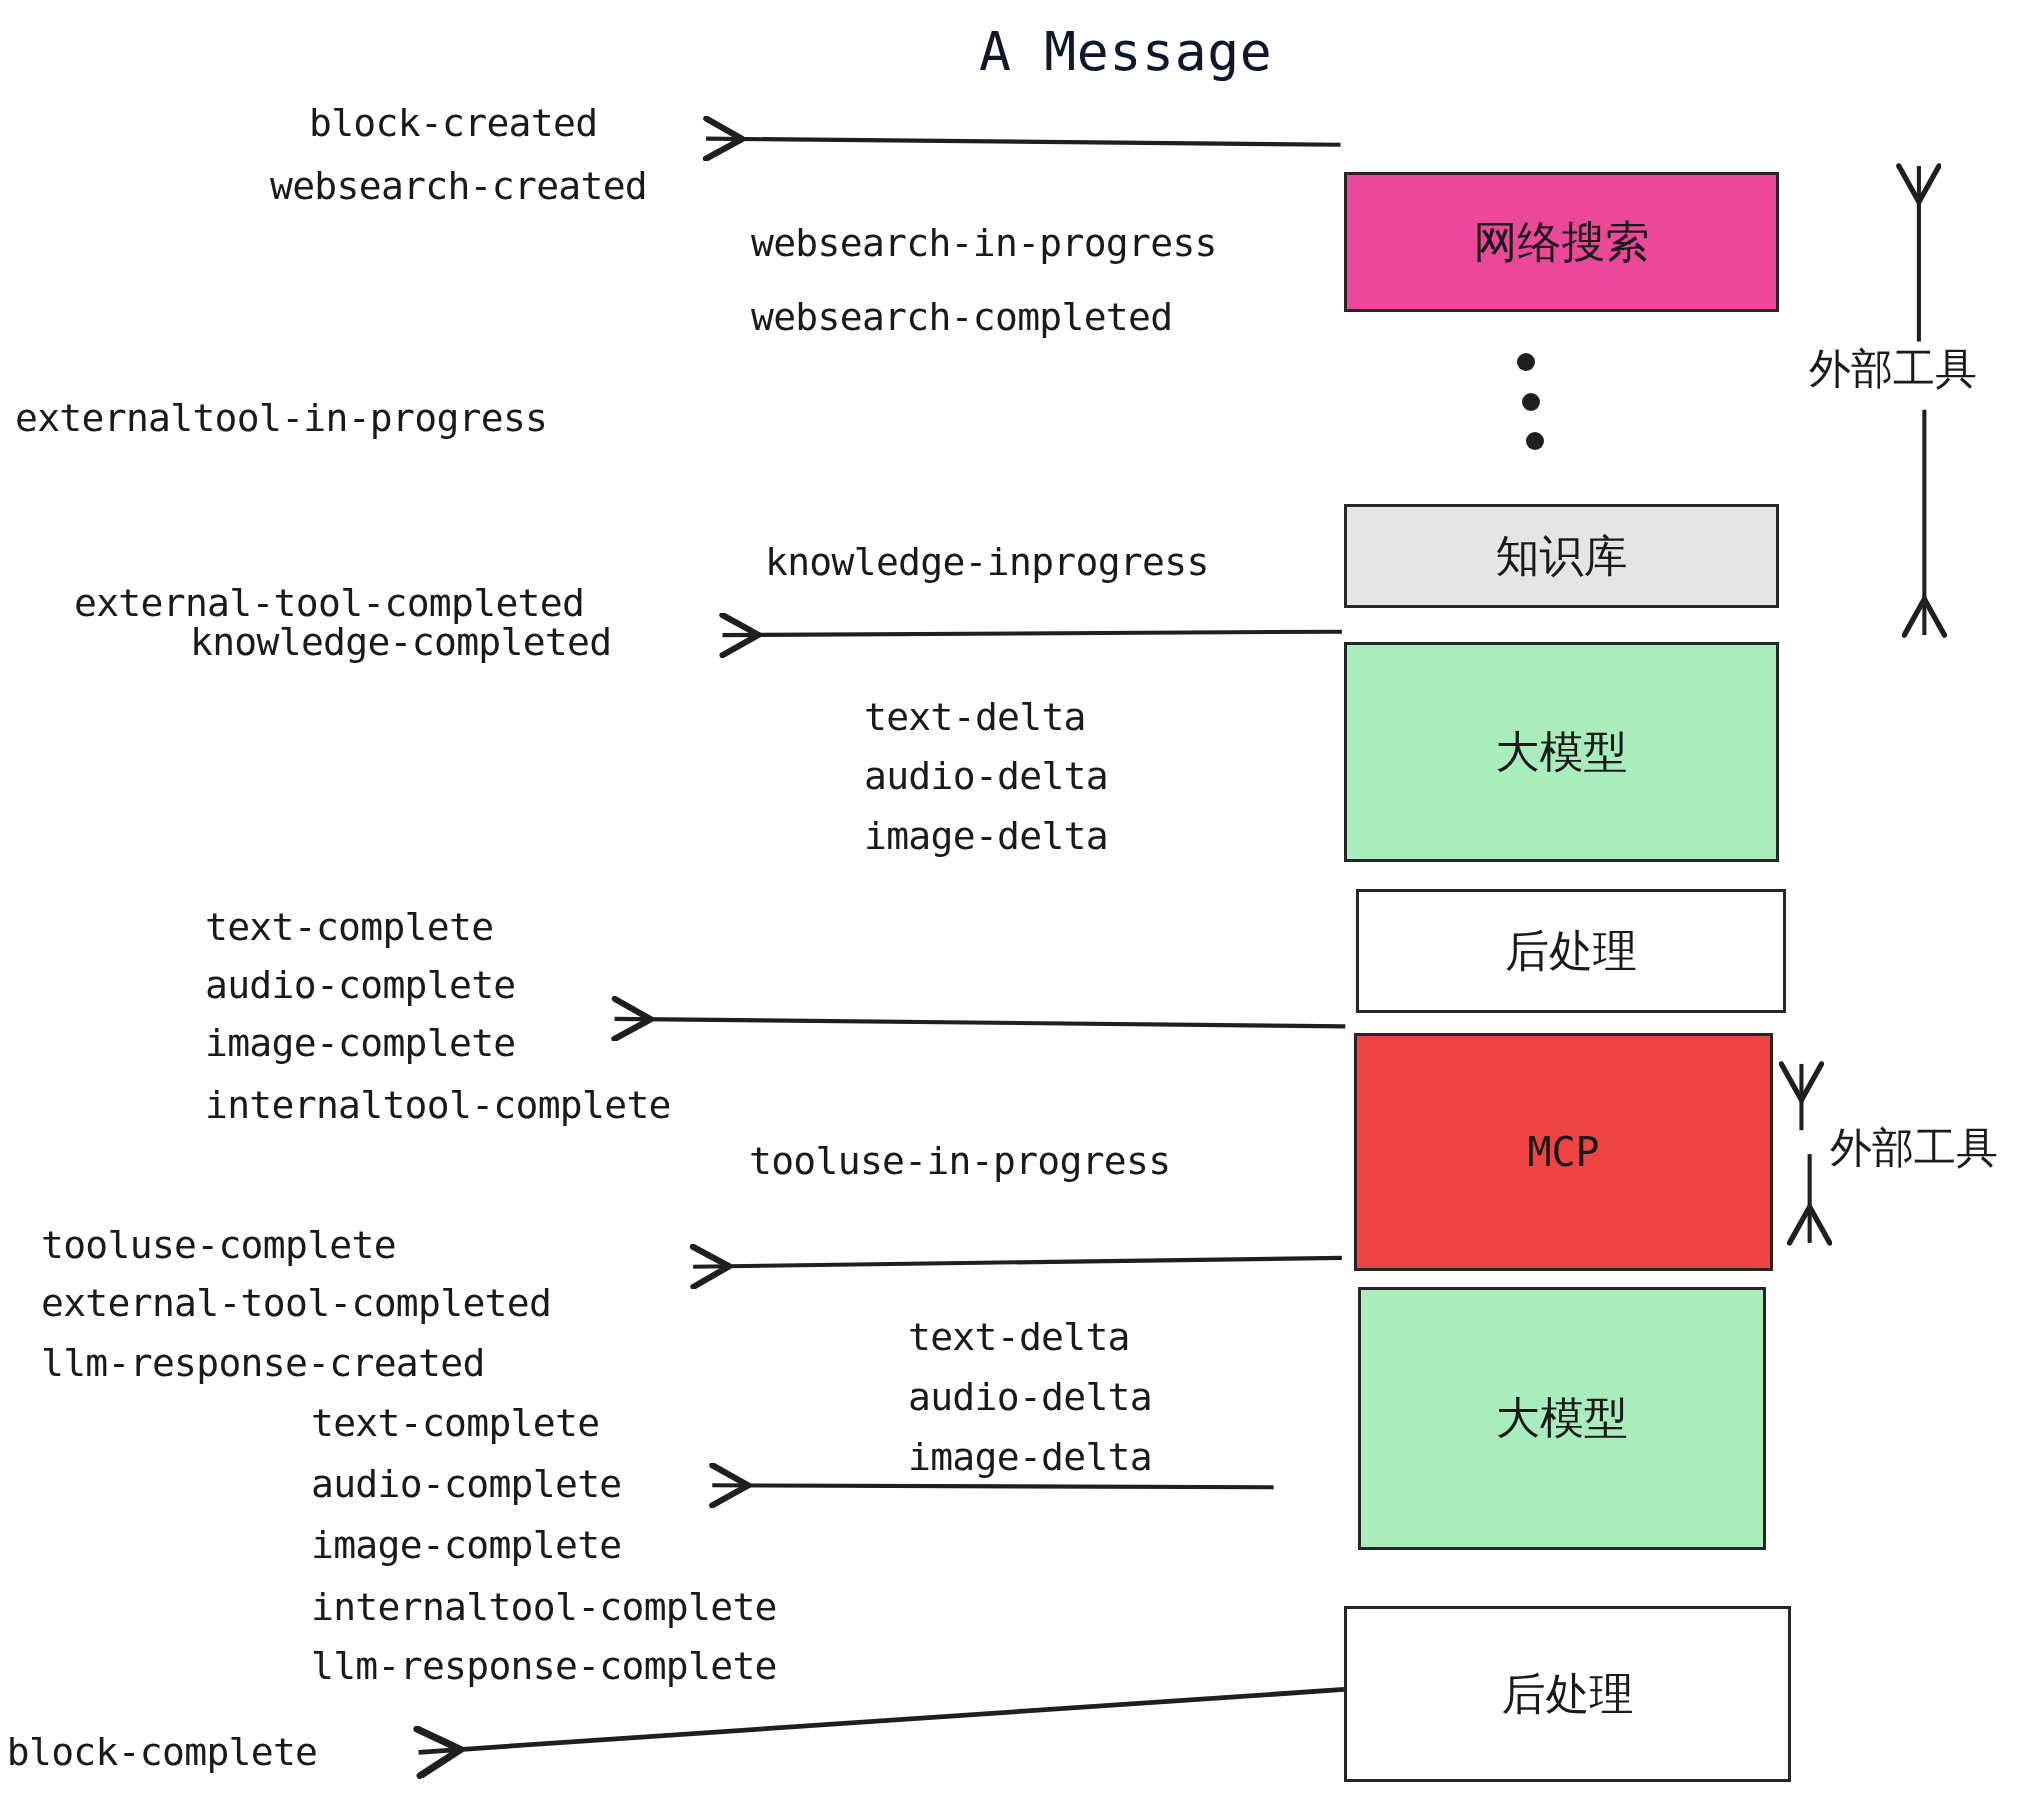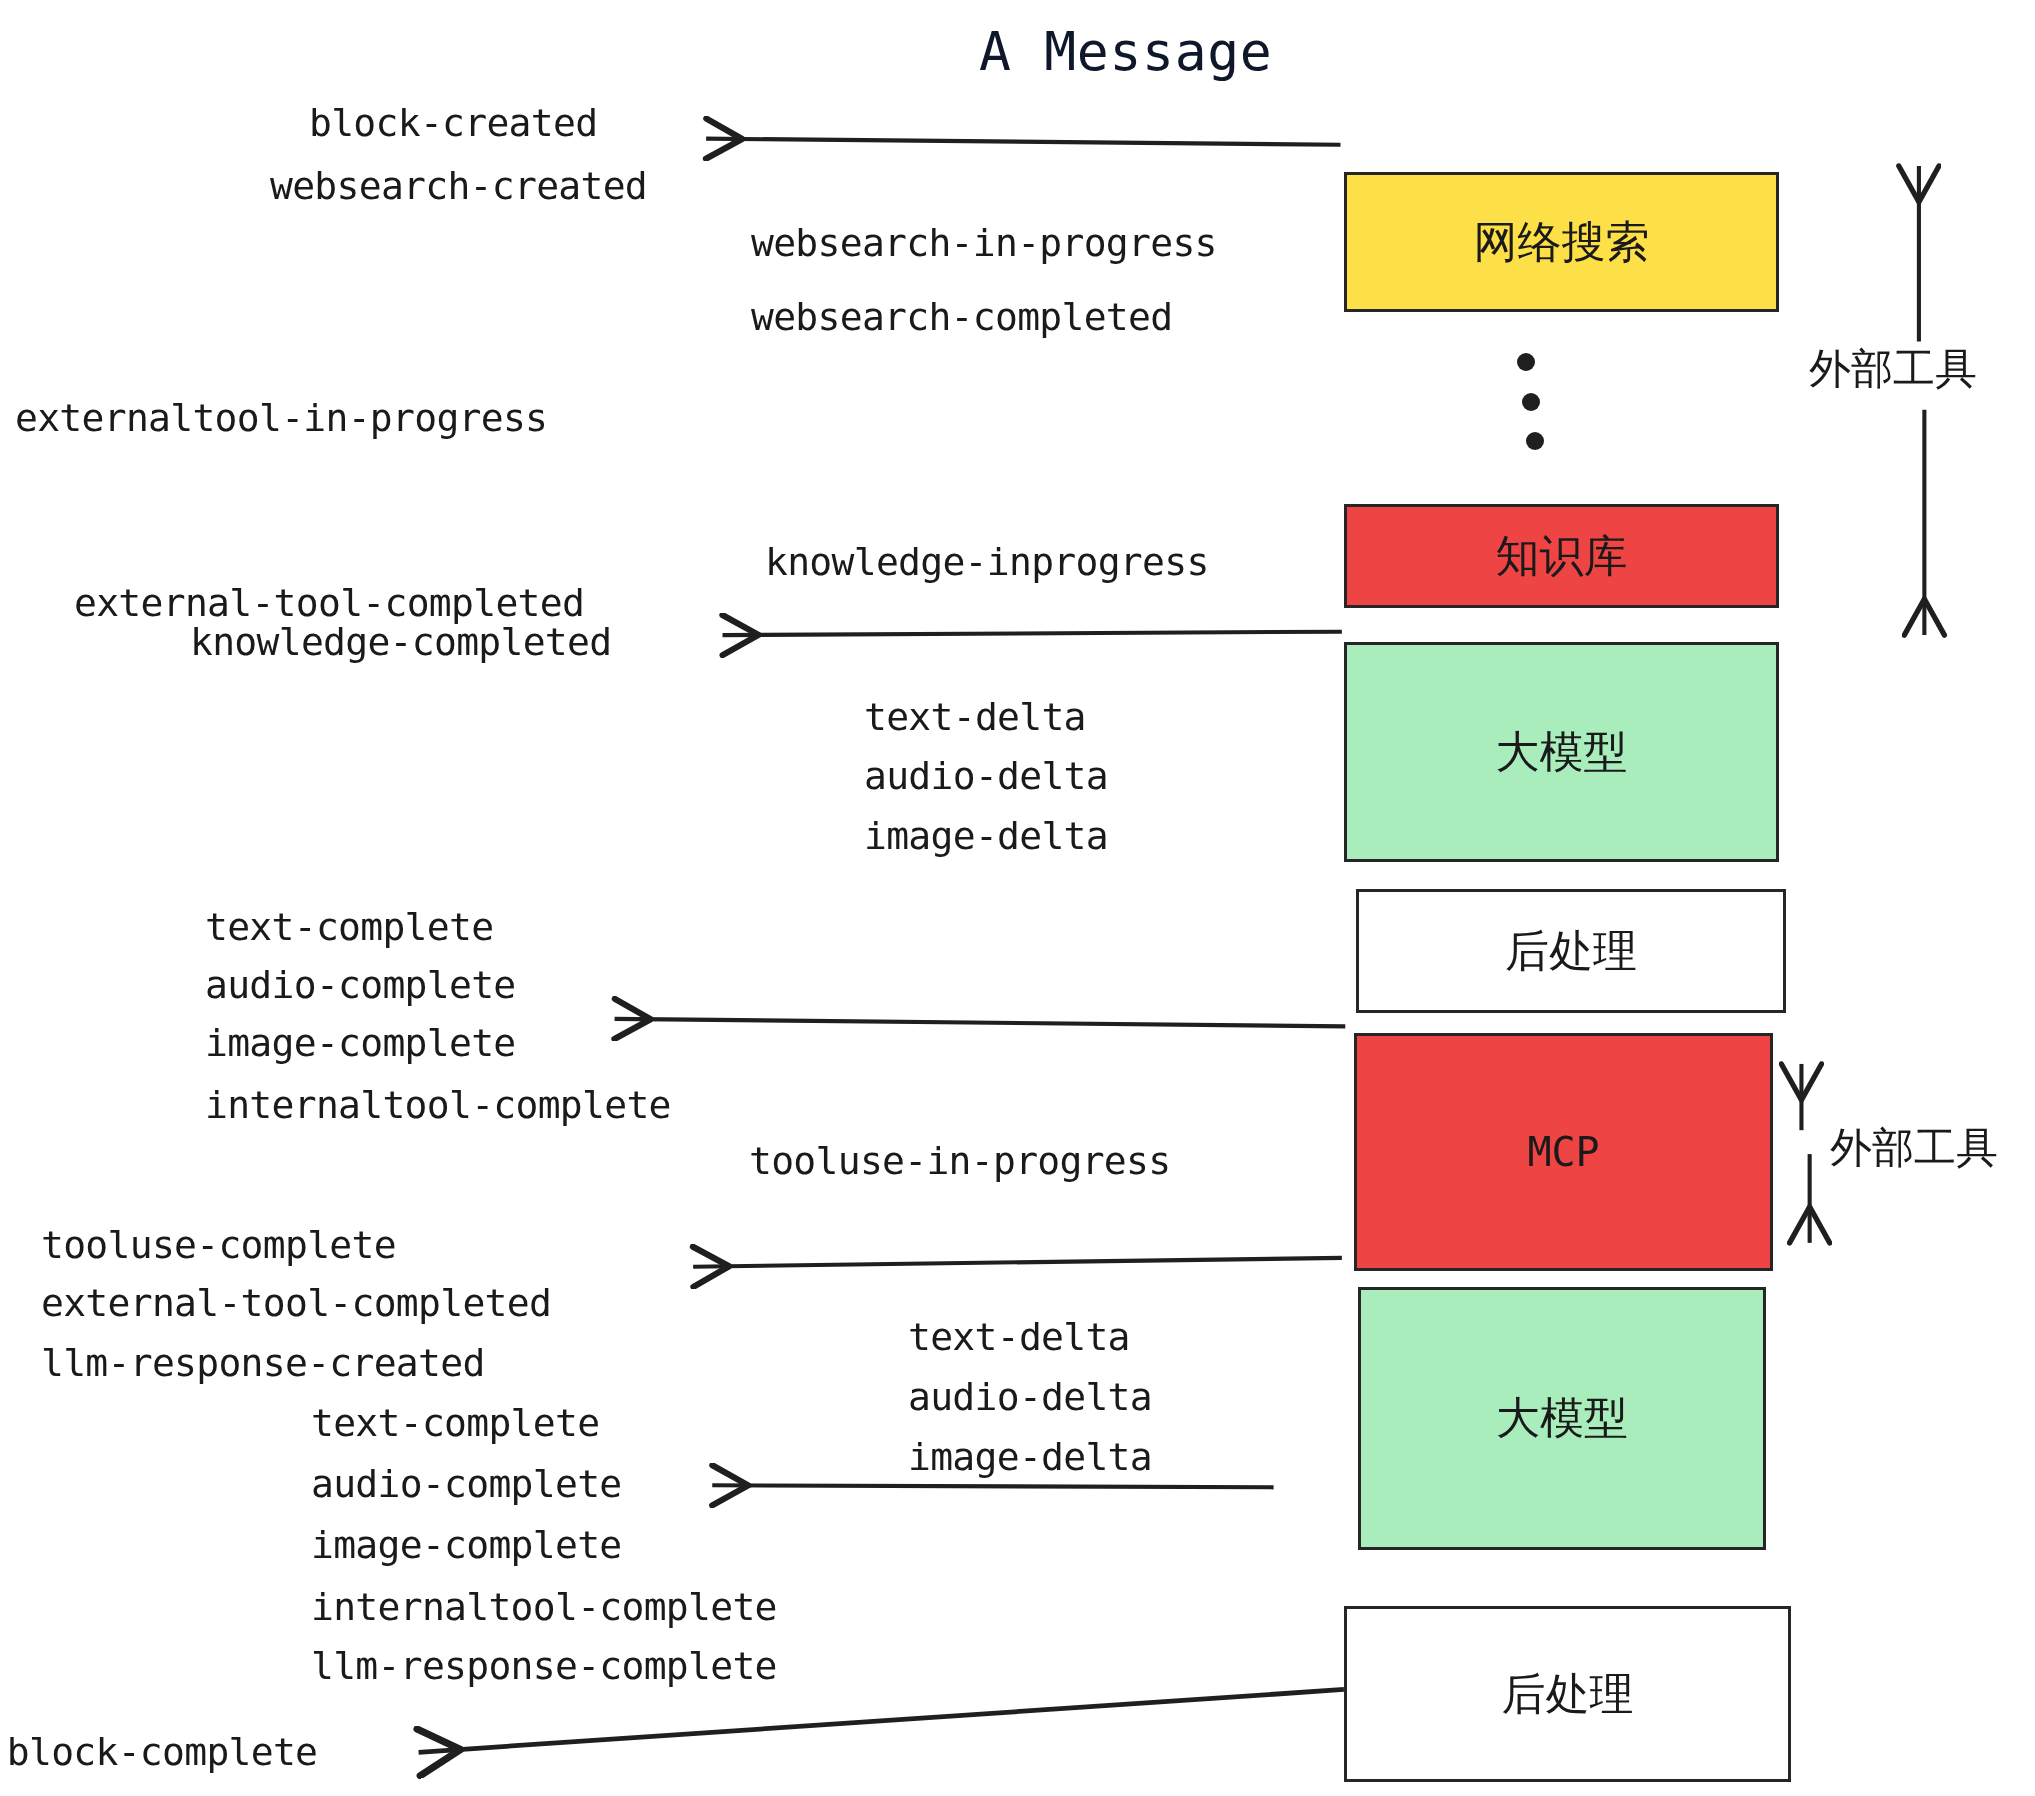--- a/index.html
+++ b/index.html
@@ -105,25 +105,25 @@
     <line x1="2638" y1="1655" x2="2638" y2="1558" stroke="#1f1f1f" stroke-width="6" marker-end="url(#ah2)"></line>
     <line x1="2650" y1="1690" x2="2650" y2="1820" stroke="#1f1f1f" stroke-width="6" marker-end="url(#ah2)"></line>
   </svg>
 
   <div class="title" style="left:979px; top:20.5px;">A Message</div>
 
   <div class="dot" style="left:1517px; top:353px;"></div>
   <div class="dot" style="left:1522px; top:393px;"></div>
   <div class="dot" style="left:1526px; top:432px;"></div>
 
-  <div class="node" style="left:1344px; top:172px; width:435px; height:140px; background:#fde047;">
+  <div class="node" style="left:1344px; top:172px; width:435px; height:140px; background:#ec4899;">
     <span>网络搜索</span>
   </div>
 
-  <div class="node" style="left:1344px; top:504px; width:435px; height:104px; background:#ef4444;">
+  <div class="node" style="left:1344px; top:504px; width:435px; height:104px; background:#e5e5e5;">
     <span>知识库</span>
   </div>
 
   <div class="node" style="left:1344px; top:642px; width:435px; height:220px; background:#A9EDBC;">
     <span>大模型</span>
   </div>
 
   <div class="node" style="left:1356px; top:889px; width:430px; height:124px; background:#FFFFFF;">
     <span>后处理</span>
   </div>

